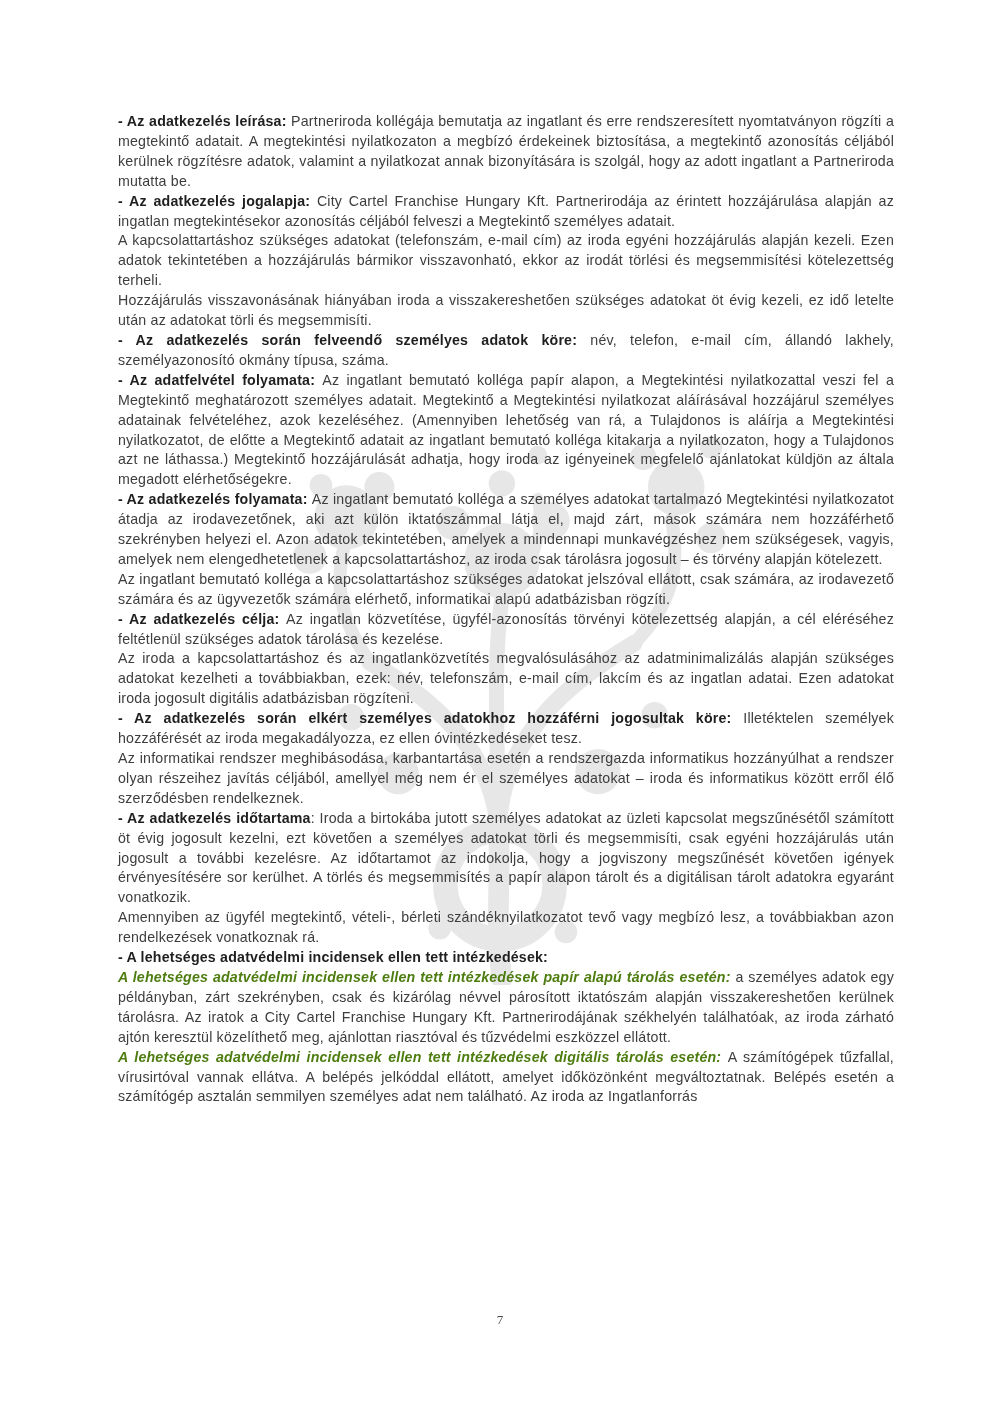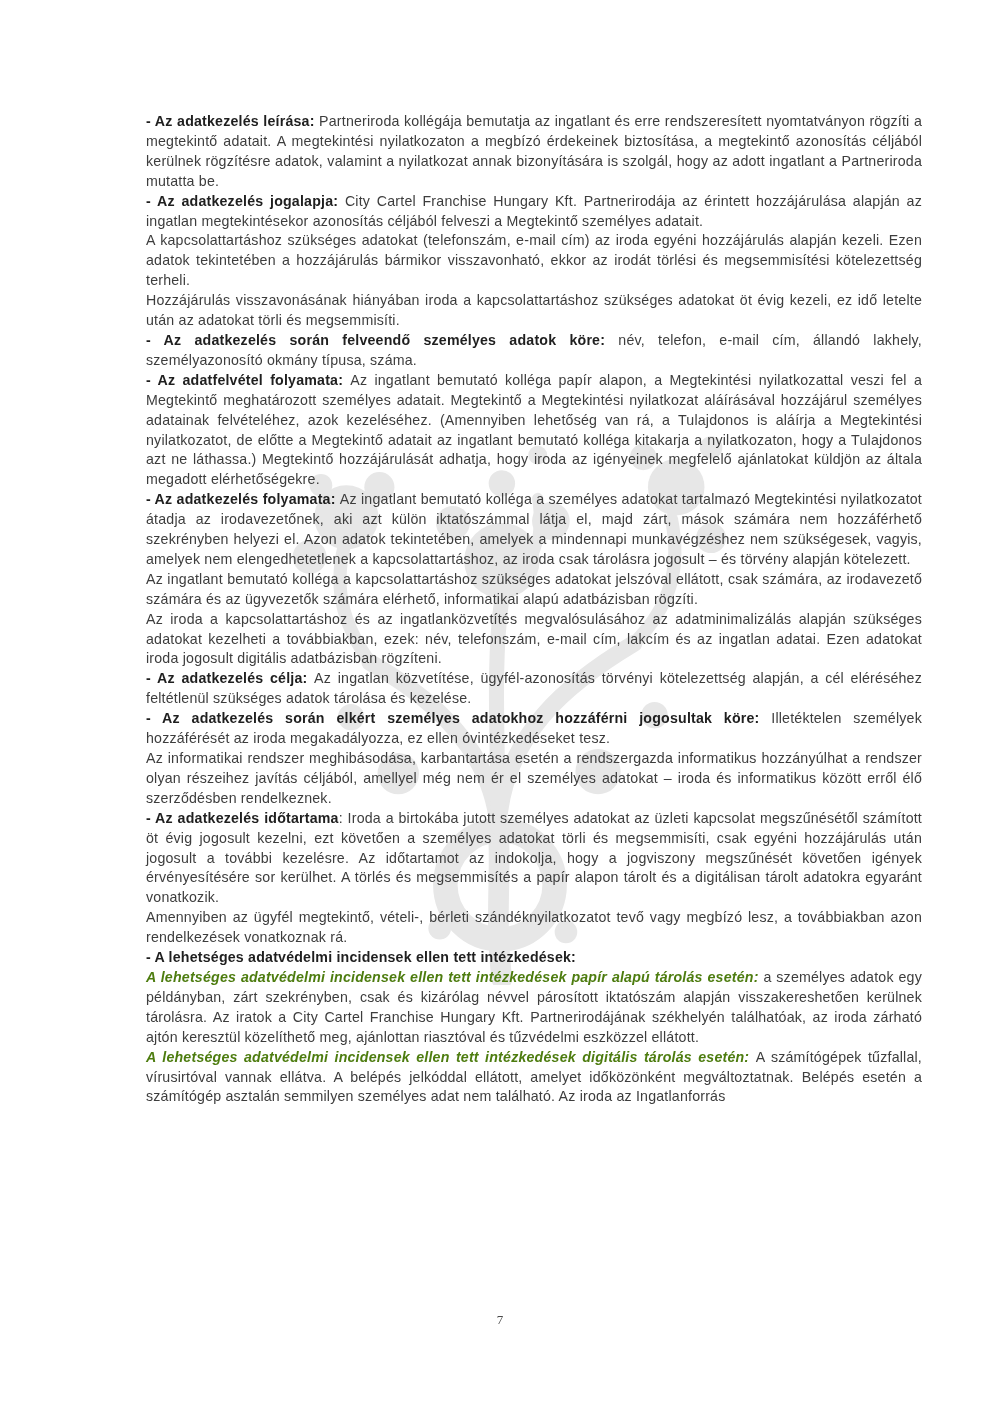--- a/index.html
+++ b/index.html
@@ -27,21 +27,20 @@
     position: absolute;
     left: 118px;
     top: 112px;
     width: 776px;
     z-index: 1;
     font-size: 14.2px;
     line-height: 19.9px;
     letter-spacing: 0.2px;
     color: #3d3d3d;
     text-align: justify;
-    margin-left: 28px;
   }
   .content p {
     margin: 0;
     padding: 0;
   }
   .seg-bold {
     font-weight: bold;
     color: #1f1f1f;
   }
   .seg-bolditalic {
@@ -100,27 +99,27 @@
       <circle cx="102" cy="362" r="14"></circle>
       <circle cx="196" cy="586" r="12"></circle>
       <circle cx="330" cy="590" r="12"></circle>
     </g>
   </svg>
 
   <div class="content" id="content">
       <p><span class="seg-bold">- Az adatkezelés leírása: </span><span class="seg-normal">Partneriroda kollégája bemutatja az ingatlant és erre rendszeresített nyomtatványon rögzíti a megtekintő adatait. A megtekintési nyilatkozaton a megbízó érdekeinek biztosítása, a megtekintő azonosítás céljából kerülnek rögzítésre adatok, valamint a nyilatkozat annak bizonyítására is szolgál, hogy az adott ingatlant a Partneriroda mutatta be.</span></p>
       <p><span class="seg-bold">- Az adatkezelés jogalapja: </span><span class="seg-normal">City Cartel Franchise Hungary Kft. Partnerirodája az érintett hozzájárulása alapján az ingatlan megtekintésekor azonosítás céljából felveszi a Megtekintő személyes adatait.</span></p>
       <p><span class="seg-normal">A kapcsolattartáshoz szükséges adatokat (telefonszám, e-mail cím) az iroda egyéni hozzájárulás alapján kezeli. Ezen adatok tekintetében a hozzájárulás bármikor visszavonható, ekkor az irodát törlési és megsemmisítési kötelezettség terheli.</span></p>
-      <p><span class="seg-normal">Hozzájárulás visszavonásának hiányában iroda a kapcsolattartáshoz szükséges adatokat öt évig kezeli, ez idő letelte után az adatokat törli és megsemmisíti.</span></p>
+      <p><span class="seg-normal">Hozzájárulás visszavonásának hiányában iroda a visszakereshetően szükséges adatokat öt évig kezeli, ez idő letelte után az adatokat törli és megsemmisíti.</span></p>
       <p><span class="seg-bold">- Az adatkezelés során felveendő személyes adatok köre: </span><span class="seg-normal">név, telefon, e-mail cím, állandó lakhely, személyazonosító okmány típusa, száma.</span></p>
       <p><span class="seg-bold">- Az adatfelvétel folyamata: </span><span class="seg-normal">Az ingatlant bemutató kolléga papír alapon, a Megtekintési nyilatkozattal veszi fel a Megtekintő meghatározott személyes adatait. Megtekintő a Megtekintési nyilatkozat aláírásával hozzájárul személyes adatainak felvételéhez, azok kezeléséhez. (Amennyiben lehetőség van rá, a Tulajdonos is aláírja a Megtekintési nyilatkozatot, de előtte a Megtekintő adatait az ingatlant bemutató kolléga kitakarja a nyilatkozaton, hogy a Tulajdonos azt ne láthassa.) Megtekintő hozzájárulását adhatja, hogy iroda az igényeinek megfelelő ajánlatokat küldjön az általa megadott elérhetőségekre.</span></p>
       <p><span class="seg-bold">- Az adatkezelés folyamata: </span><span class="seg-normal">Az ingatlant bemutató kolléga a személyes adatokat tartalmazó Megtekintési nyilatkozatot átadja az irodavezetőnek, aki azt külön iktatószámmal látja el, majd zárt, mások számára nem hozzáférhető szekrényben helyezi el. Azon adatok tekintetében, amelyek a mindennapi munkavégzéshez nem szükségesek, vagyis, amelyek nem elengedhetetlenek a kapcsolattartáshoz, az iroda csak tárolásra jogosult – és törvény alapján kötelezett.</span></p>
       <p><span class="seg-normal">Az ingatlant bemutató kolléga a kapcsolattartáshoz szükséges adatokat jelszóval ellátott, csak számára, az irodavezető számára és az ügyvezetők számára elérhető, informatikai alapú adatbázisban rögzíti.</span></p>
+      <p><span class="seg-bold">- Az adatkezelés célja: </span><span class="seg-normal">Az ingatlan közvetítése, ügyfél-azonosítás törvényi kötelezettség alapján, a cél eléréséhez feltétlenül szükséges adatok tárolása és kezelése.</span></p>
       <p><span class="seg-normal">Az iroda a kapcsolattartáshoz és az ingatlanközvetítés megvalósulásához az adatminimalizálás alapján szükséges adatokat kezelheti a továbbiakban, ezek: név, telefonszám, e-mail cím, lakcím és az ingatlan adatai. Ezen adatokat iroda jogosult digitális adatbázisban rögzíteni.</span></p>
-      <p><span class="seg-bold">- Az adatkezelés célja: </span><span class="seg-normal">Az ingatlan közvetítése, ügyfél-azonosítás törvényi kötelezettség alapján, a cél eléréséhez feltétlenül szükséges adatok tárolása és kezelése.</span></p>
       <p><span class="seg-bold">- Az adatkezelés során elkért személyes adatokhoz hozzáférni jogosultak köre: </span><span class="seg-normal">Illetéktelen személyek hozzáférését az iroda megakadályozza, ez ellen óvintézkedéseket tesz.</span></p>
       <p><span class="seg-normal">Az informatikai rendszer meghibásodása, karbantartása esetén a rendszergazda informatikus hozzányúlhat a rendszer olyan részeihez javítás céljából, amellyel még nem ér el személyes adatokat – iroda és informatikus között erről élő szerződésben rendelkeznek.</span></p>
       <p><span class="seg-bold">- Az adatkezelés időtartama</span><span class="seg-normal">: Iroda a birtokába jutott személyes adatokat az üzleti kapcsolat megszűnésétől számított öt évig jogosult kezelni, ezt követően a személyes adatokat törli és megsemmisíti, csak egyéni hozzájárulás után jogosult a további kezelésre. Az időtartamot az indokolja, hogy a jogviszony megszűnését követően igények érvényesítésére sor kerülhet. A törlés és megsemmisítés a papír alapon tárolt és a digitálisan tárolt adatokra egyaránt vonatkozik.</span></p>
       <p><span class="seg-normal">Amennyiben az ügyfél megtekintő, vételi-, bérleti szándéknyilatkozatot tevő vagy megbízó lesz, a továbbiakban azon rendelkezések vonatkoznak rá.</span></p>
       <p><span class="seg-bold">- A lehetséges adatvédelmi incidensek ellen tett intézkedések:</span></p>
       <p><span class="seg-bolditalic">A lehetséges adatvédelmi incidensek ellen tett intézkedések papír alapú tárolás esetén: </span><span class="seg-normal">a személyes adatok egy példányban, zárt szekrényben, csak és kizárólag névvel párosított iktatószám alapján visszakereshetően kerülnek tárolásra. Az iratok a City Cartel Franchise Hungary Kft. Partnerirodájának székhelyén találhatóak, az iroda zárható ajtón keresztül közelíthető meg, ajánlottan riasztóval és tűzvédelmi eszközzel ellátott.</span></p>
       <p><span class="seg-bolditalic">A lehetséges adatvédelmi incidensek ellen tett intézkedések digitális tárolás esetén: </span><span class="seg-normal">A számítógépek tűzfallal, vírusirtóval vannak ellátva. A belépés jelkóddal ellátott, amelyet időközönként megváltoztatnak. Belépés esetén a számítógép asztalán semmilyen személyes adat nem található. Az iroda az Ingatlanforrás</span></p>
     </div>
 
   <div class="footer">7</div>

